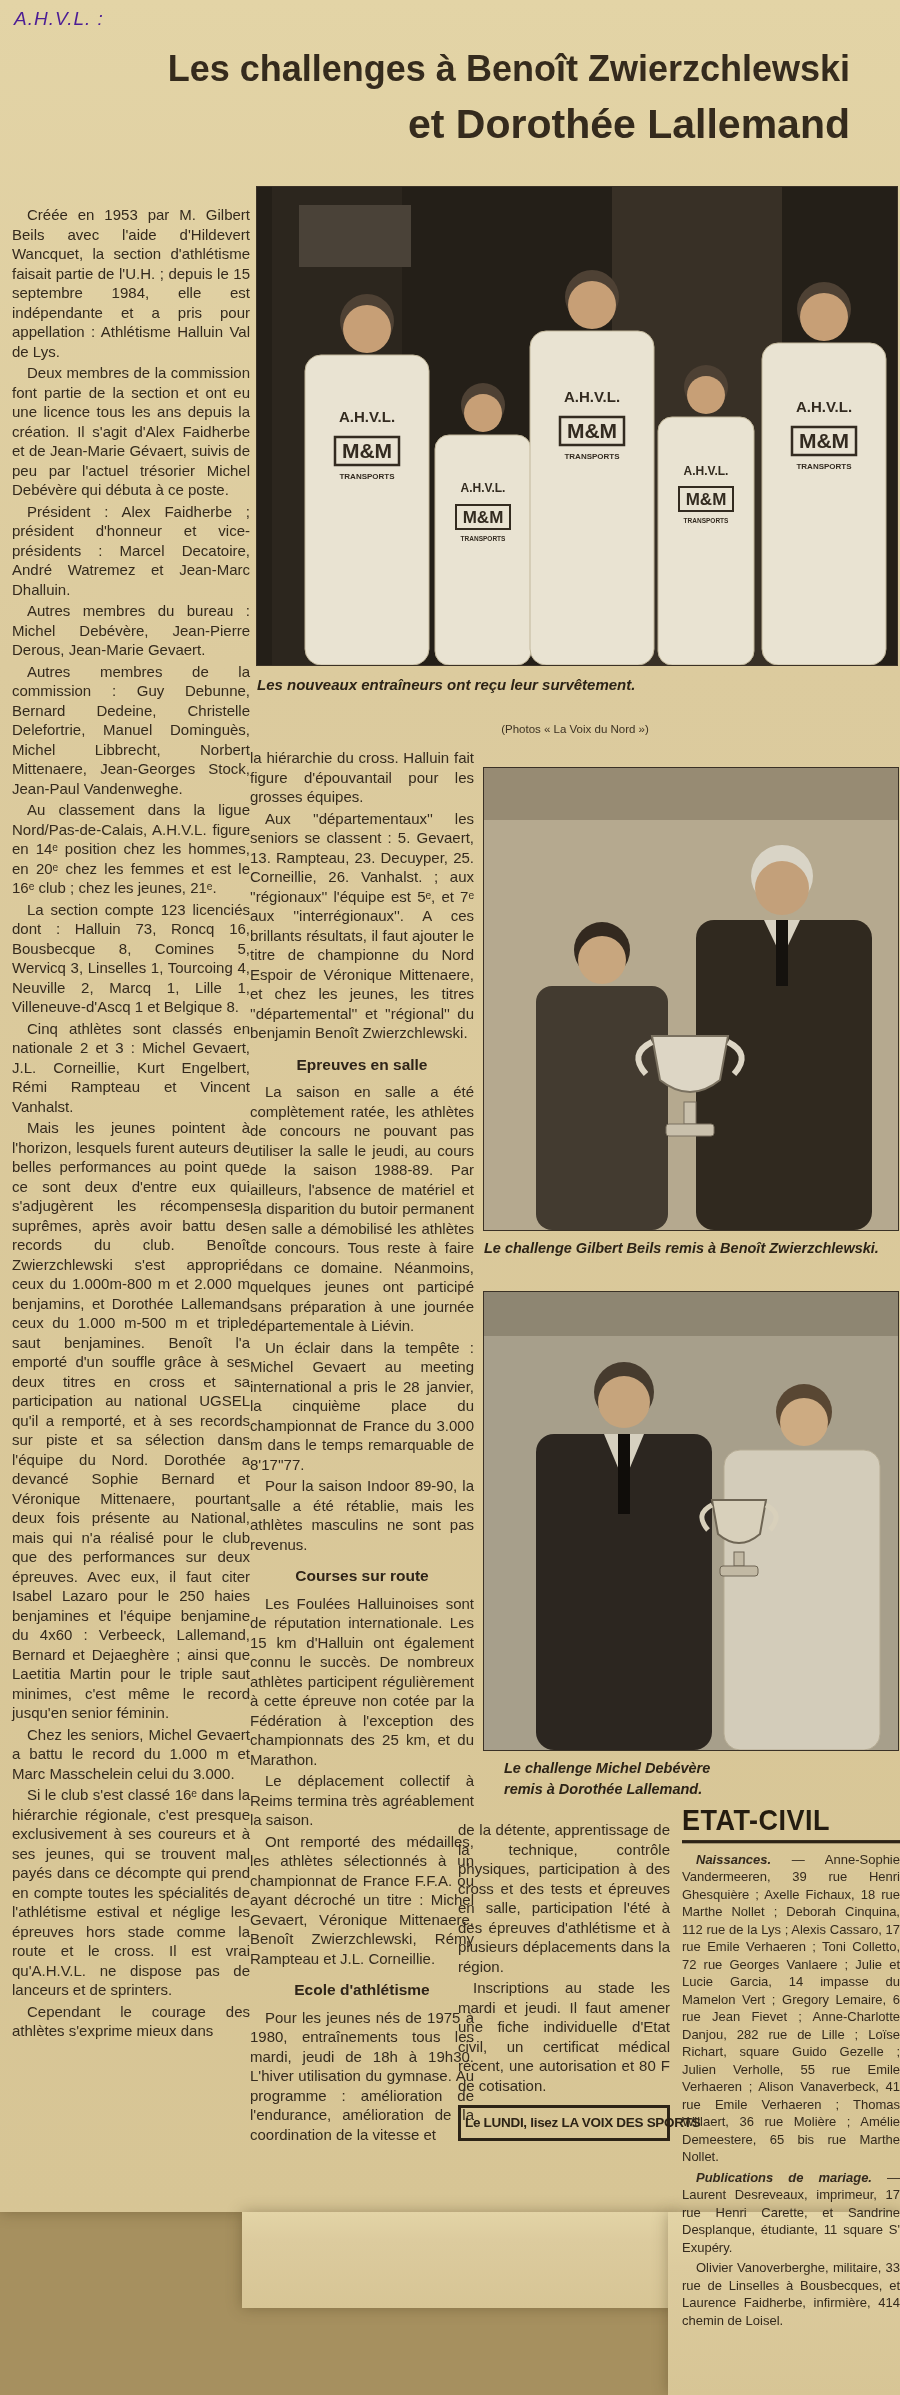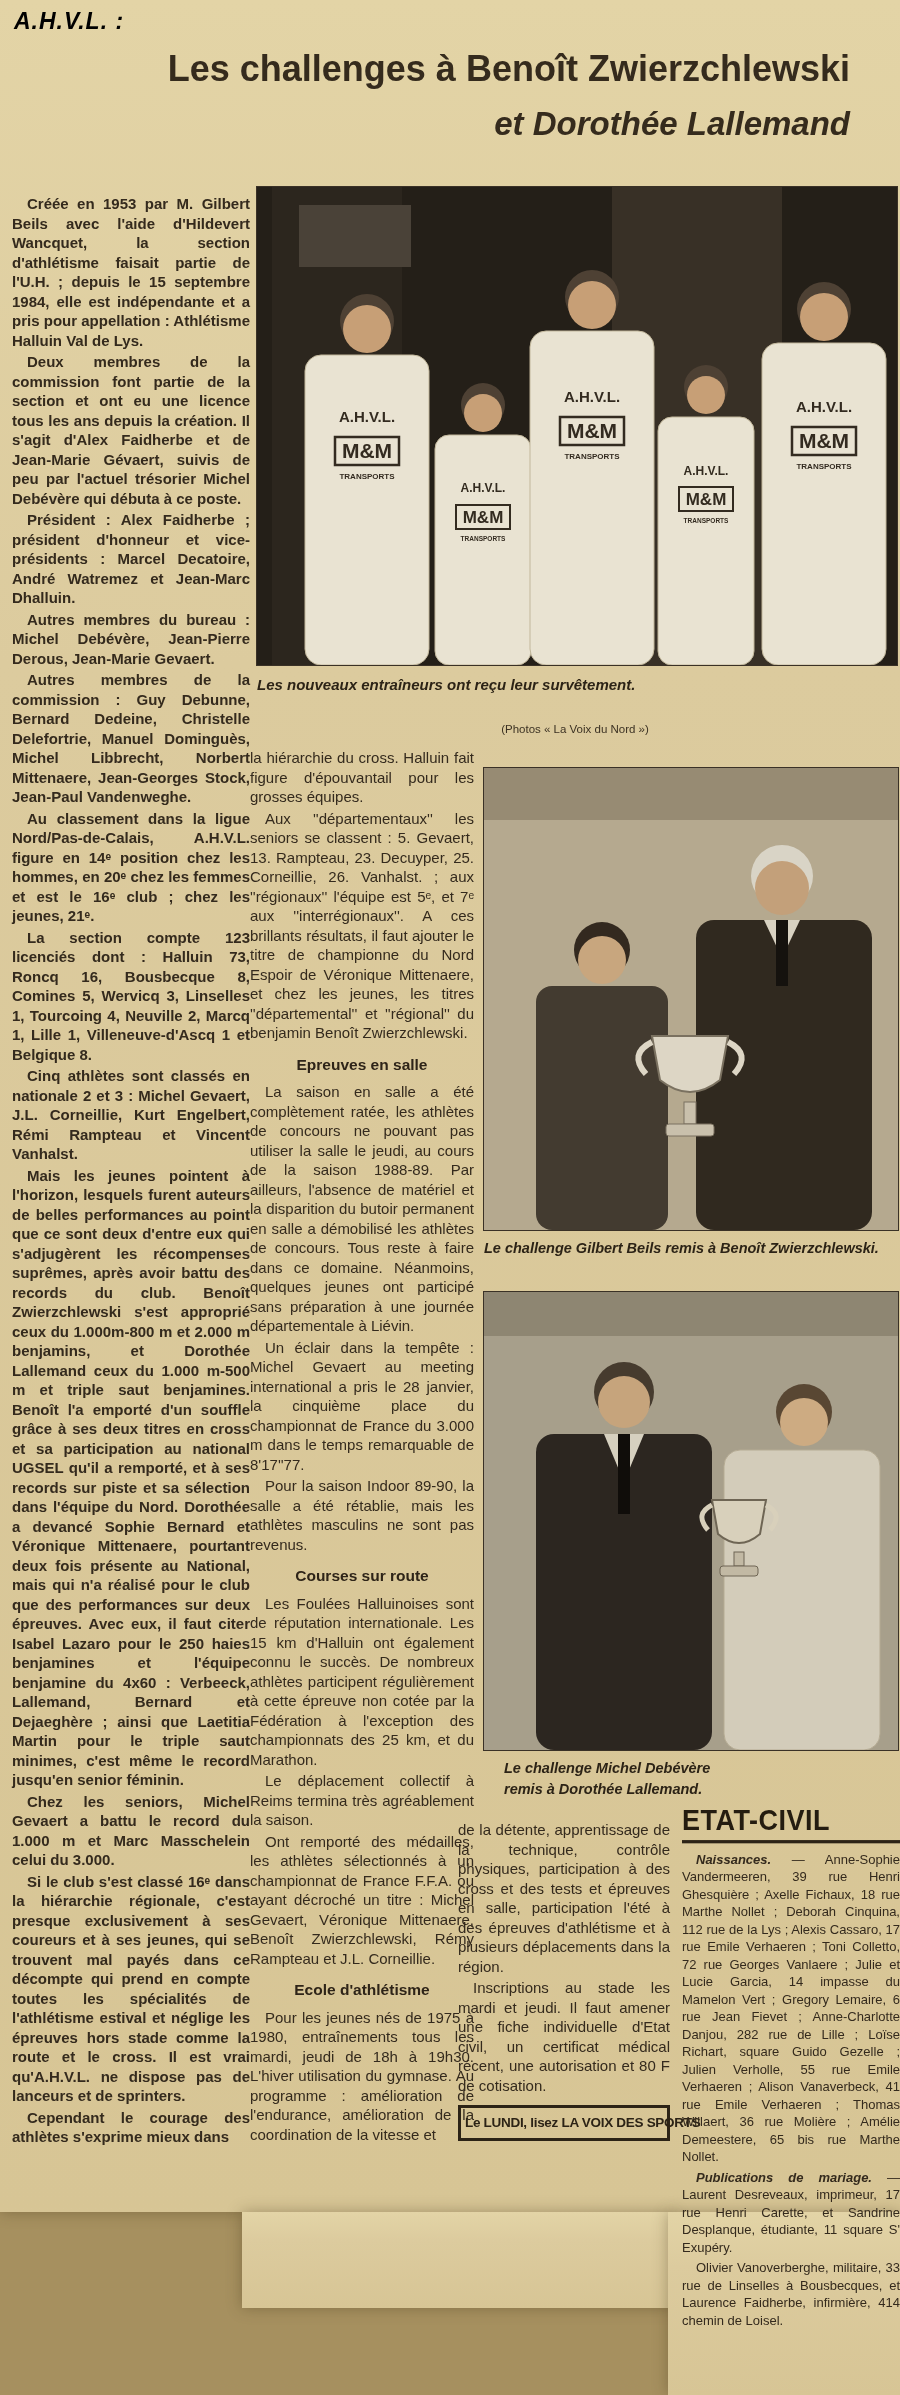--- a/index.html
+++ b/index.html
@@ -3,30 +3,30 @@
 <meta charset="utf-8">
 <style>
   html,body{margin:0;padding:0;}
   body{background:#8d7a4e;font-family:"Liberation Sans","DejaVu Sans",sans-serif;}
   .board{position:relative;width:900px;height:2395px;background:#a6905f;overflow:hidden;margin:0 auto;}
   .paper{position:absolute;background:linear-gradient(180deg,#e3d4a6 0%,#dccb9e 30%,#d7c595 100%);box-shadow:0 0 14px rgba(60,45,20,.35);}
   .paper-main{left:0;top:0;width:900px;height:2212px;}
   .paper-midbottom{left:242px;top:2212px;width:432px;height:96px;}
   .paper-rightbottom{left:668px;top:2212px;width:232px;height:183px;}
 
-  .kicker{position:absolute;left:14px;top:8px;font-size:23px;font-weight:bold;font-style:italic;color:#000000;letter-spacing:1px;}
+  .kicker{position:absolute;left:14px;top:8px;font-size:19px;font-weight:normal;font-style:italic;color:#4c1d95;letter-spacing:1px;}
   .headline{position:absolute;left:90px;top:40px;width:760px;text-align:right;color:#352b1d;font-weight:bold;}
   .headline .l1{display:block;font-size:36px;line-height:58px;}
-  .headline .l2{display:block;font-size:33px;line-height:52px;font-style:italic;}
+  .headline .l2{display:block;font-size:41px;line-height:52px;}
 
   .col{position:absolute;color:#342a1d;font-size:15px;line-height:19.5px;text-align:justify;}
   .col p{margin:0 0 2px 0;text-indent:15px;}
   .col p.cont{text-indent:0;}
   .col h3{margin:12px 0 8px 0;text-align:center;font-size:15.5px;font-weight:bold;text-indent:0;color:#2e2418;}
-  .col-left{left:12px;top:194px;width:238px;font-weight:bold;}
+  .col-left{left:12px;top:205px;width:238px;}
   .col-mid{left:250px;top:748px;width:224px;}
   .col-three{left:458px;top:1820px;width:212px;}
 
   .photo{position:absolute;display:block;box-shadow:0 0 0 1px #3a3126;}
   .photo-1{left:257px;top:187px;}
   .photo-2{left:484px;top:768px;}
   .photo-3{left:484px;top:1292px;}
   svg text{font-family:"Liberation Sans","DejaVu Sans",sans-serif;}
 
   .caption{position:absolute;text-align:left;font-weight:bold;font-style:italic;color:#2c2316;}

